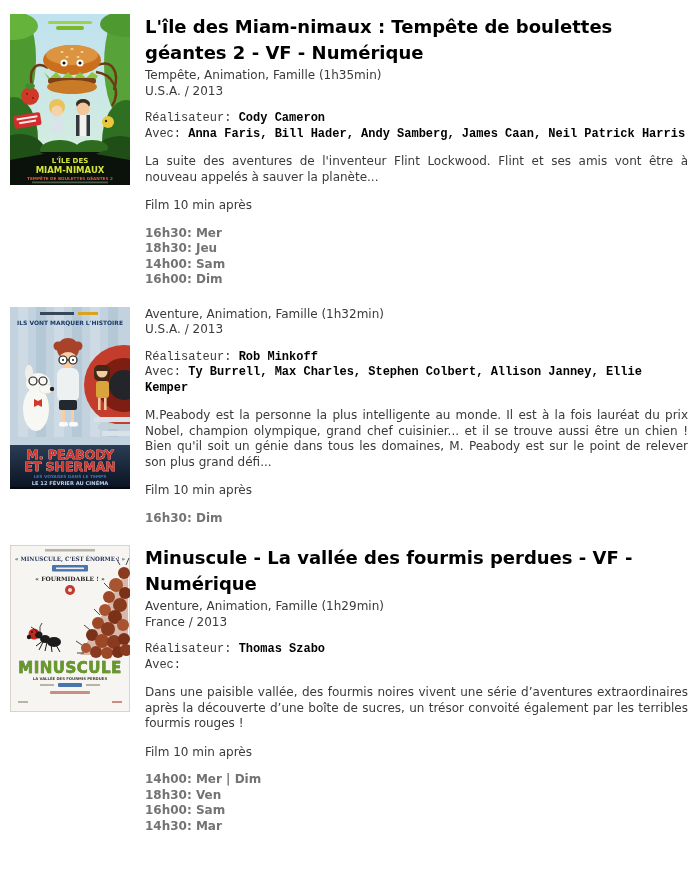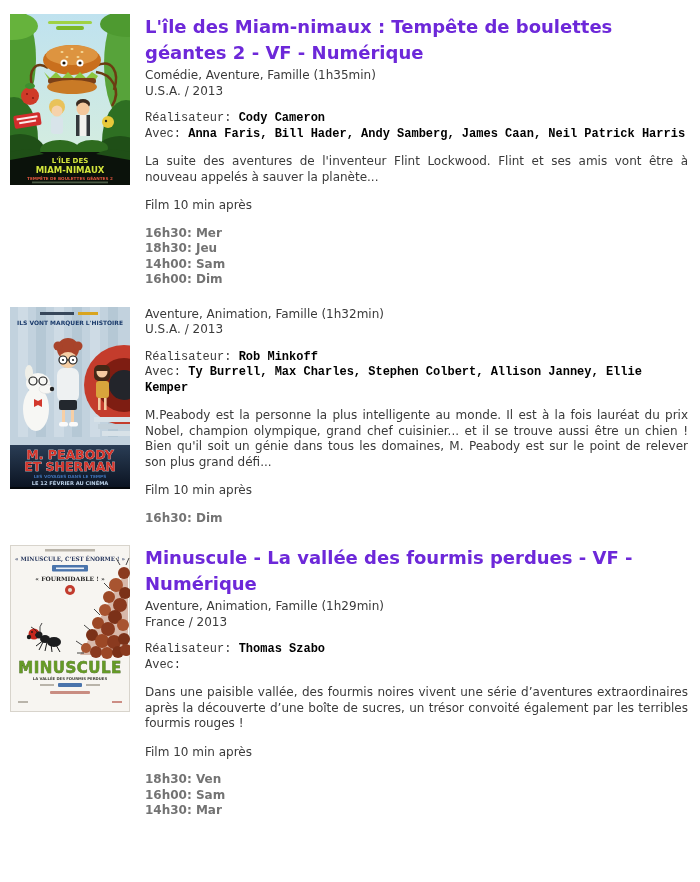--- a/index.html
+++ b/index.html
@@ -9,21 +9,21 @@
     font-family: "DejaVu Sans", "Liberation Sans", sans-serif;
     color: #3a3a3a;
   }
   .page { padding: 14px 12px 0 10px; }
   .movie { display: flex; margin-bottom: 19px; }
   .poster { width: 120px; flex: 0 0 120px; margin-right: 15px; }
   .poster svg { display: block; width: 120px; height: auto; }
   .info { width: 545px; font-size: 12px; line-height: 15.5px; }
   .title {
     font-size: 18px; line-height: 26px; font-weight: bold;
-    color: #6d28d9; margin: 0 0 2px 0;
+    color: #000000; margin: 0 0 2px 0;
   }
   .meta p { margin: 0; }
   .credits { margin-top: 12px; font-family: Liberation Mono, monospace; }
   .credits p { margin: 0; }
   .credits b { color: #000; }
   .synopsis { margin: 12px 0 0 0; text-align: justify; }
   .note { margin: 13px 0 0 0; }
   .showtimes { margin-top: 12px; font-weight: bold; color: #737373; }
   .showtimes p { margin: 0; }
 </style>
@@ -109,21 +109,21 @@
           <text x="60" y="149" font-size="7" fill="#d3e53c">L'ÎLE DES</text>
           <text x="60" y="158.5" font-size="8.5" fill="#d3e53c">MIAM-NIMAUX</text>
           <text x="60" y="165.5" font-size="4.2" fill="#e0563f">TEMPÊTE DE BOULETTES GÉANTES 2</text>
         </g>
         <rect x="22" y="167.5" width="76" height="1.8" fill="#4a5a44"></rect>
       </svg>
     </div>
     <div class="info">
       <h2 class="title">L'île des Miam-nimaux : Tempête de boulettes géantes 2 - VF - Numérique</h2>
       <div class="meta">
-        <p>Comédie, Aventure, Famille (1h35min)</p>
+        <p>Tempête, Animation, Famille (1h35min)</p>
         <p>U.S.A. / 2013</p>
       </div>
       <div class="credits">
         <p><span>Réalisateur:</span> <b>Cody Cameron</b></p>
         <p><span>Avec:</span> <b>Anna Faris, Bill Hader, Andy Samberg, James Caan, Neil Patrick Harris</b></p>
       </div>
       <p class="synopsis">La suite des aventures de l'inventeur Flint Lockwood. Flint et ses amis vont être à nouveau appelés à sauver la planète...</p>
       <p class="note">Film 10 min après</p>
       <div class="showtimes">
         <p>16h30: Mer</p>
@@ -299,20 +299,21 @@
         <p>Aventure, Animation, Famille (1h29min)</p>
         <p>France / 2013</p>
       </div>
       <div class="credits">
         <p><span>Réalisateur:</span> <b>Thomas Szabo</b></p>
         <p><span>Avec:</span> <b></b></p>
       </div>
       <p class="synopsis">Dans une paisible vallée, des fourmis noires vivent une série d’aventures extraordinaires après la découverte d’une boîte de sucres, un trésor convoité également par les terribles fourmis rouges !</p>
       <p class="note">Film 10 min après</p>
       <div class="showtimes">
+        <p>14h00: Mer | Dim</p>
         <p>18h30: Ven</p>
         <p>16h00: Sam</p>
         <p>14h30: Mar</p>
       </div>
     </div>
   </section>
 
 </div>
 
 </body></html>

